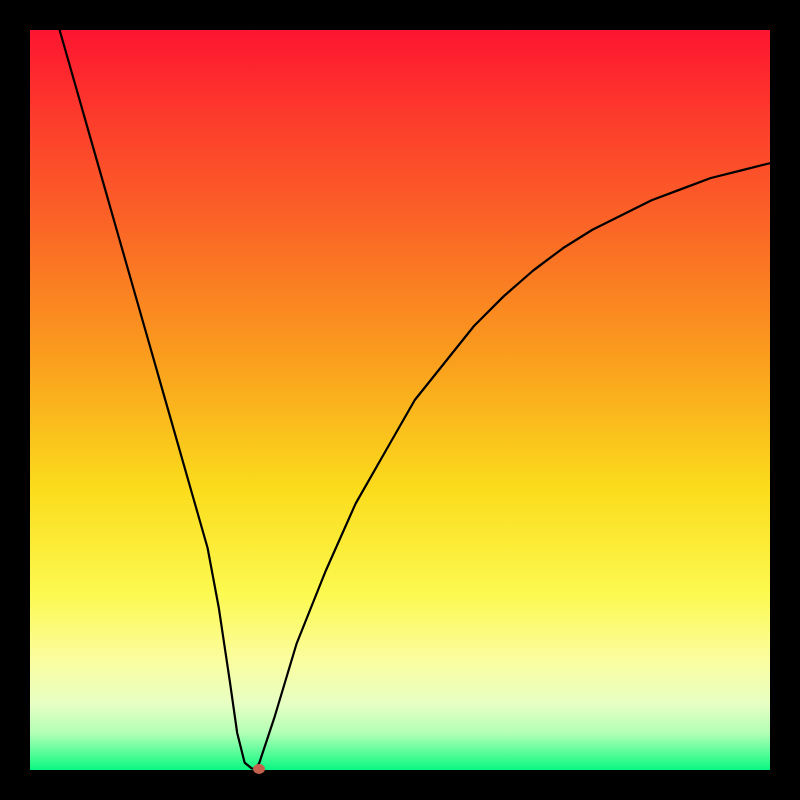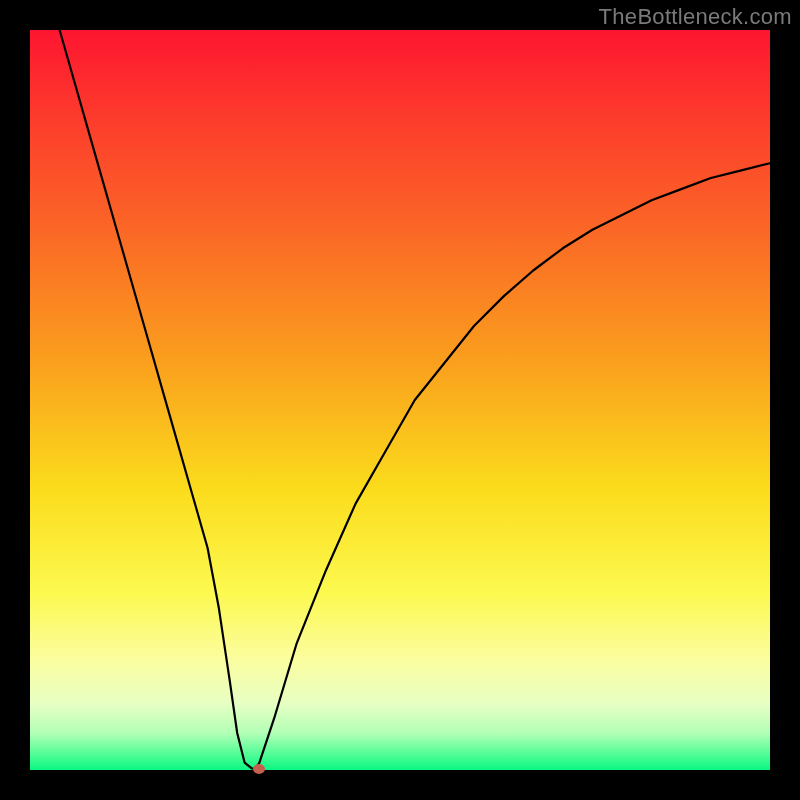--- a/index.html
+++ b/index.html
@@ -77,15 +77,14 @@
 <div class="stage">
 
   <div class="plot-area"></div>
 
   <svg class="curve-svg" viewBox="0 0 740 740" preserveAspectRatio="none">
     <path id="curvePath" class="curve-path" d="M29.60 0.00 L44.40 51.80 L59.20 103.60 L74.00 155.40 L88.80 207.20 L103.60 259.00 L118.40 310.80 L133.20 362.60 L148.00 414.40 L162.80 466.20 L177.60 518.00 L188.70 577.20 L199.80 651.20 L207.20 703.00 L214.60 732.60 L222.00 738.52 L225.70 738.52 L229.40 732.60 L244.20 688.20 L266.40 614.20 L296.00 540.20 L325.60 473.60 L355.20 421.80 L384.80 370.00 L414.40 333.00 L444.00 296.00 L473.60 266.40 L503.20 240.50 L532.80 218.30 L562.40 199.80 L592.00 185.00 L621.60 170.20 L651.20 159.10 L680.80 148.00 L710.40 140.60 L740.00 133.20"></path>
   </svg>
 
   <div id="marker" class="marker" style="left: 259.4px; top: 768.52px; background: rgb(196, 96, 78);"></div>
 
-  <div class="watermark">TheBottleneck.com</div>
 
 </div>
 
 </body></html>

